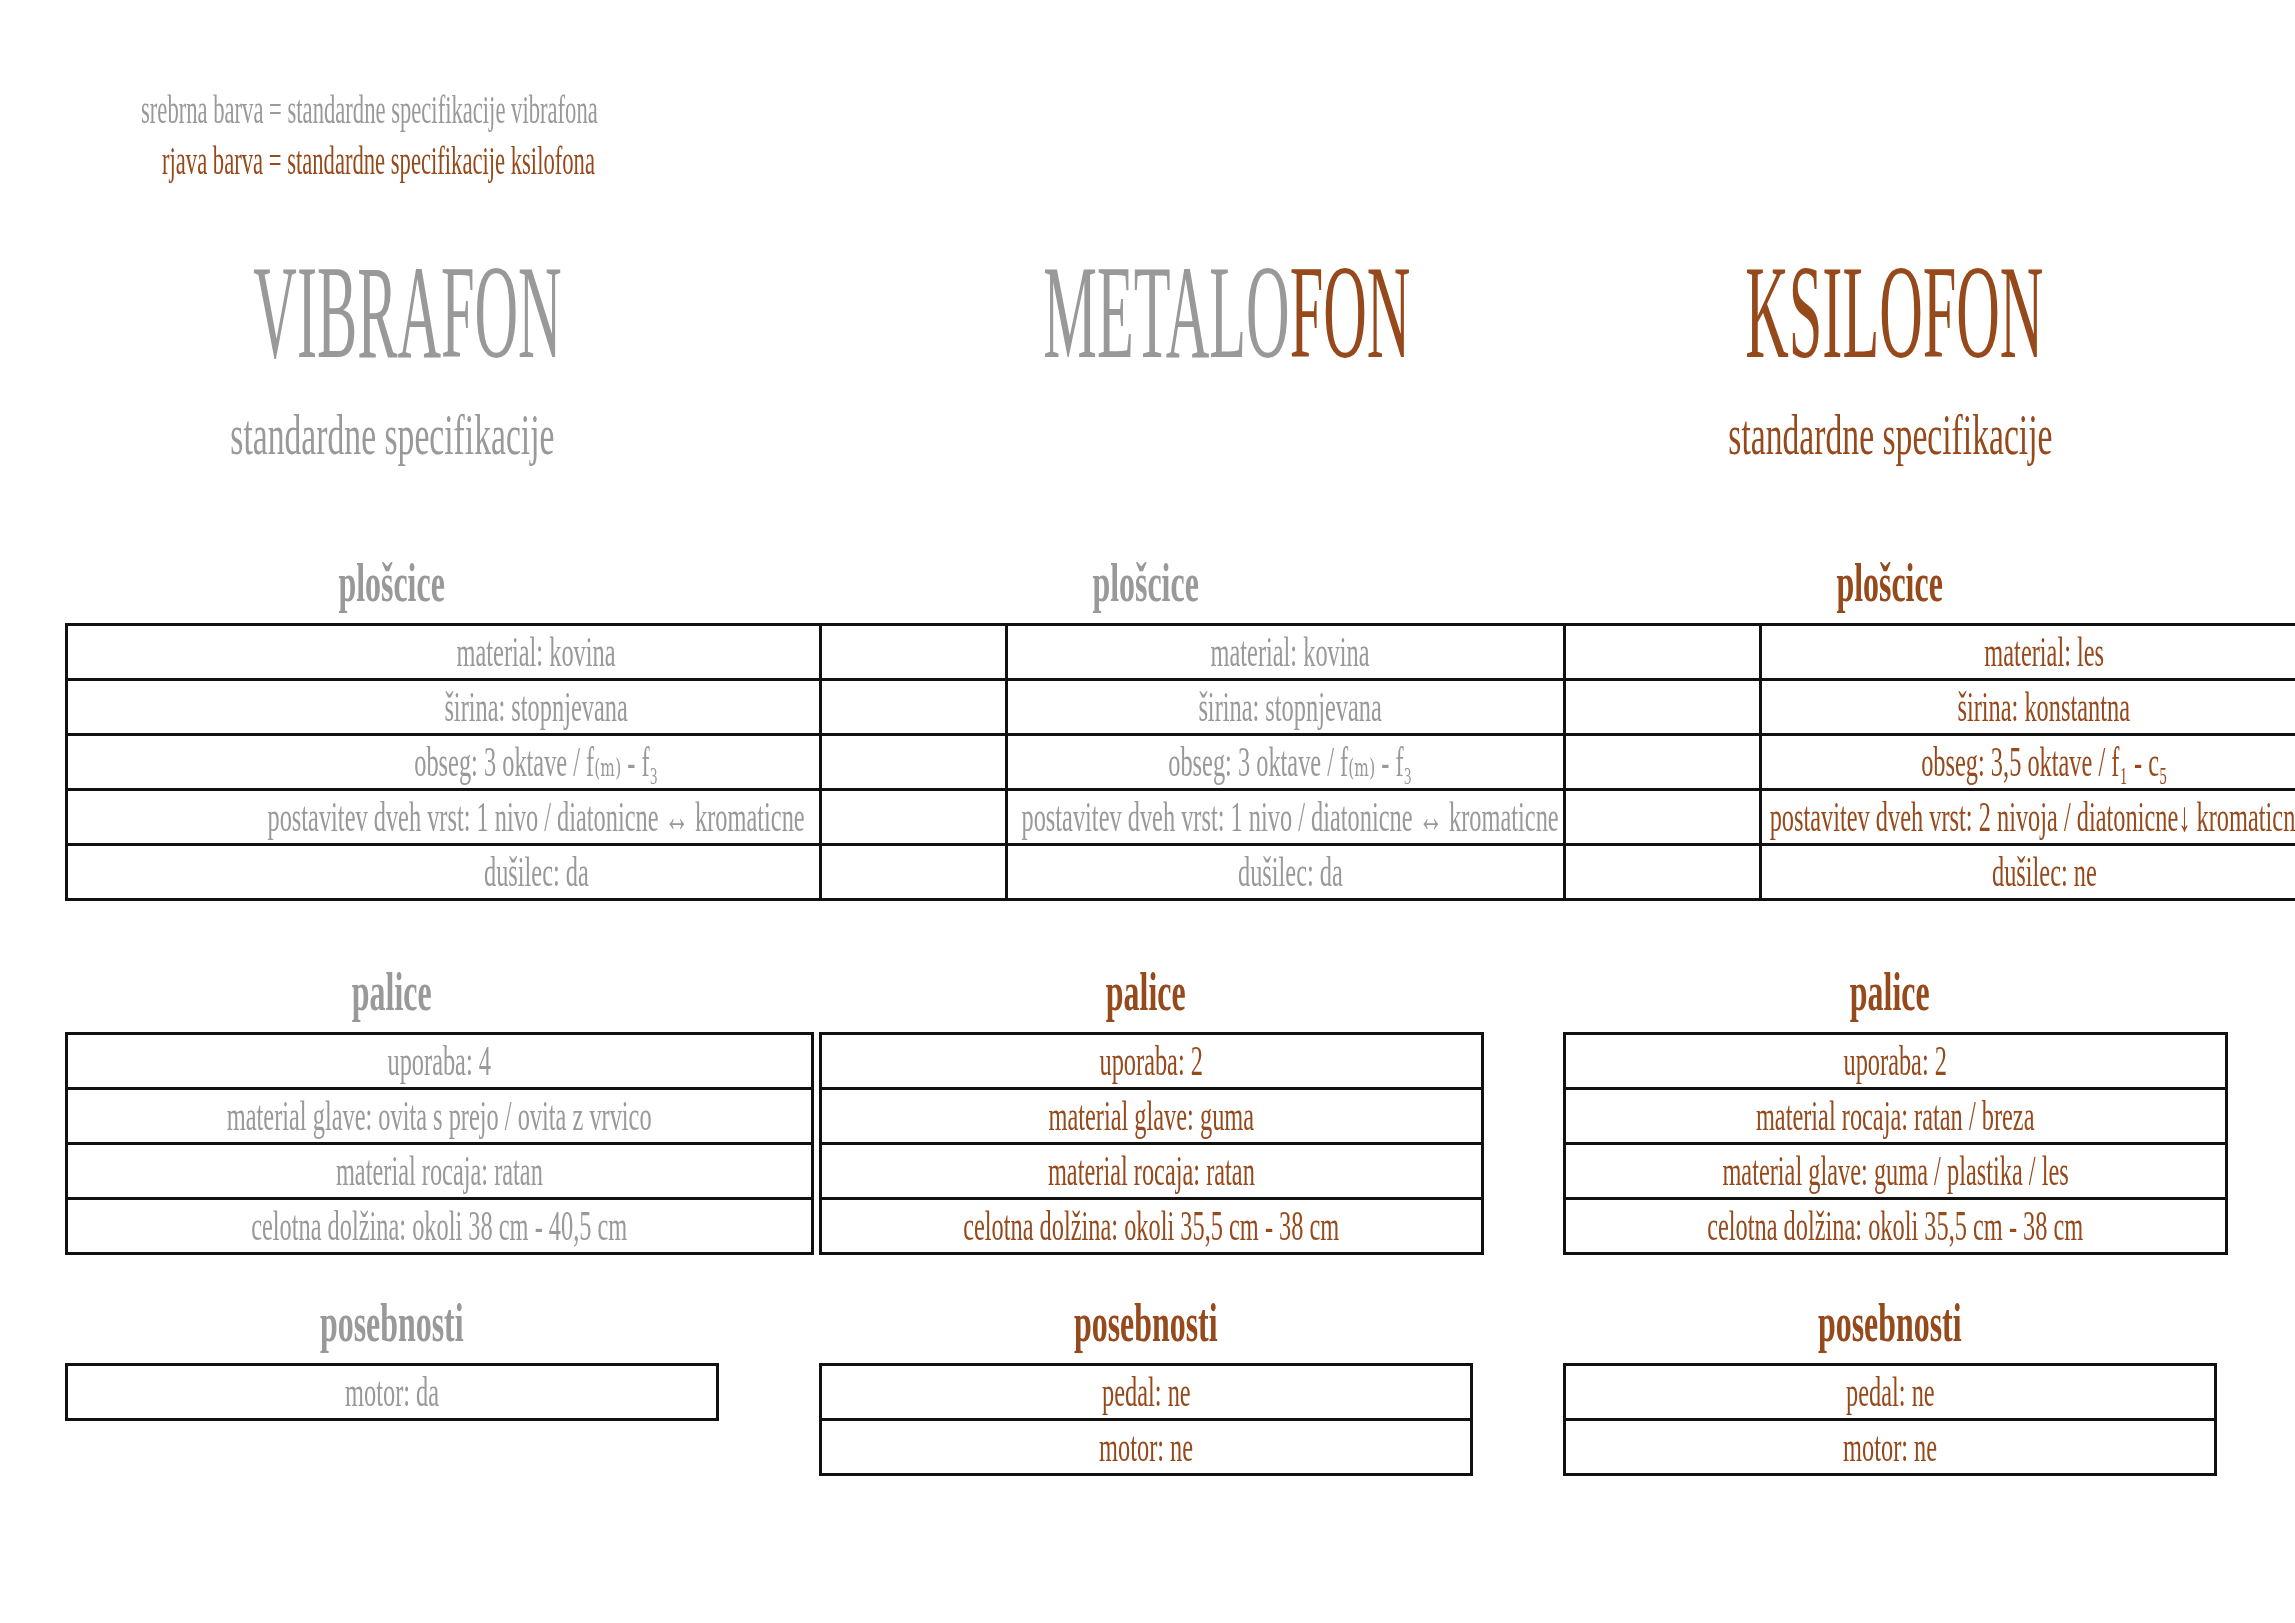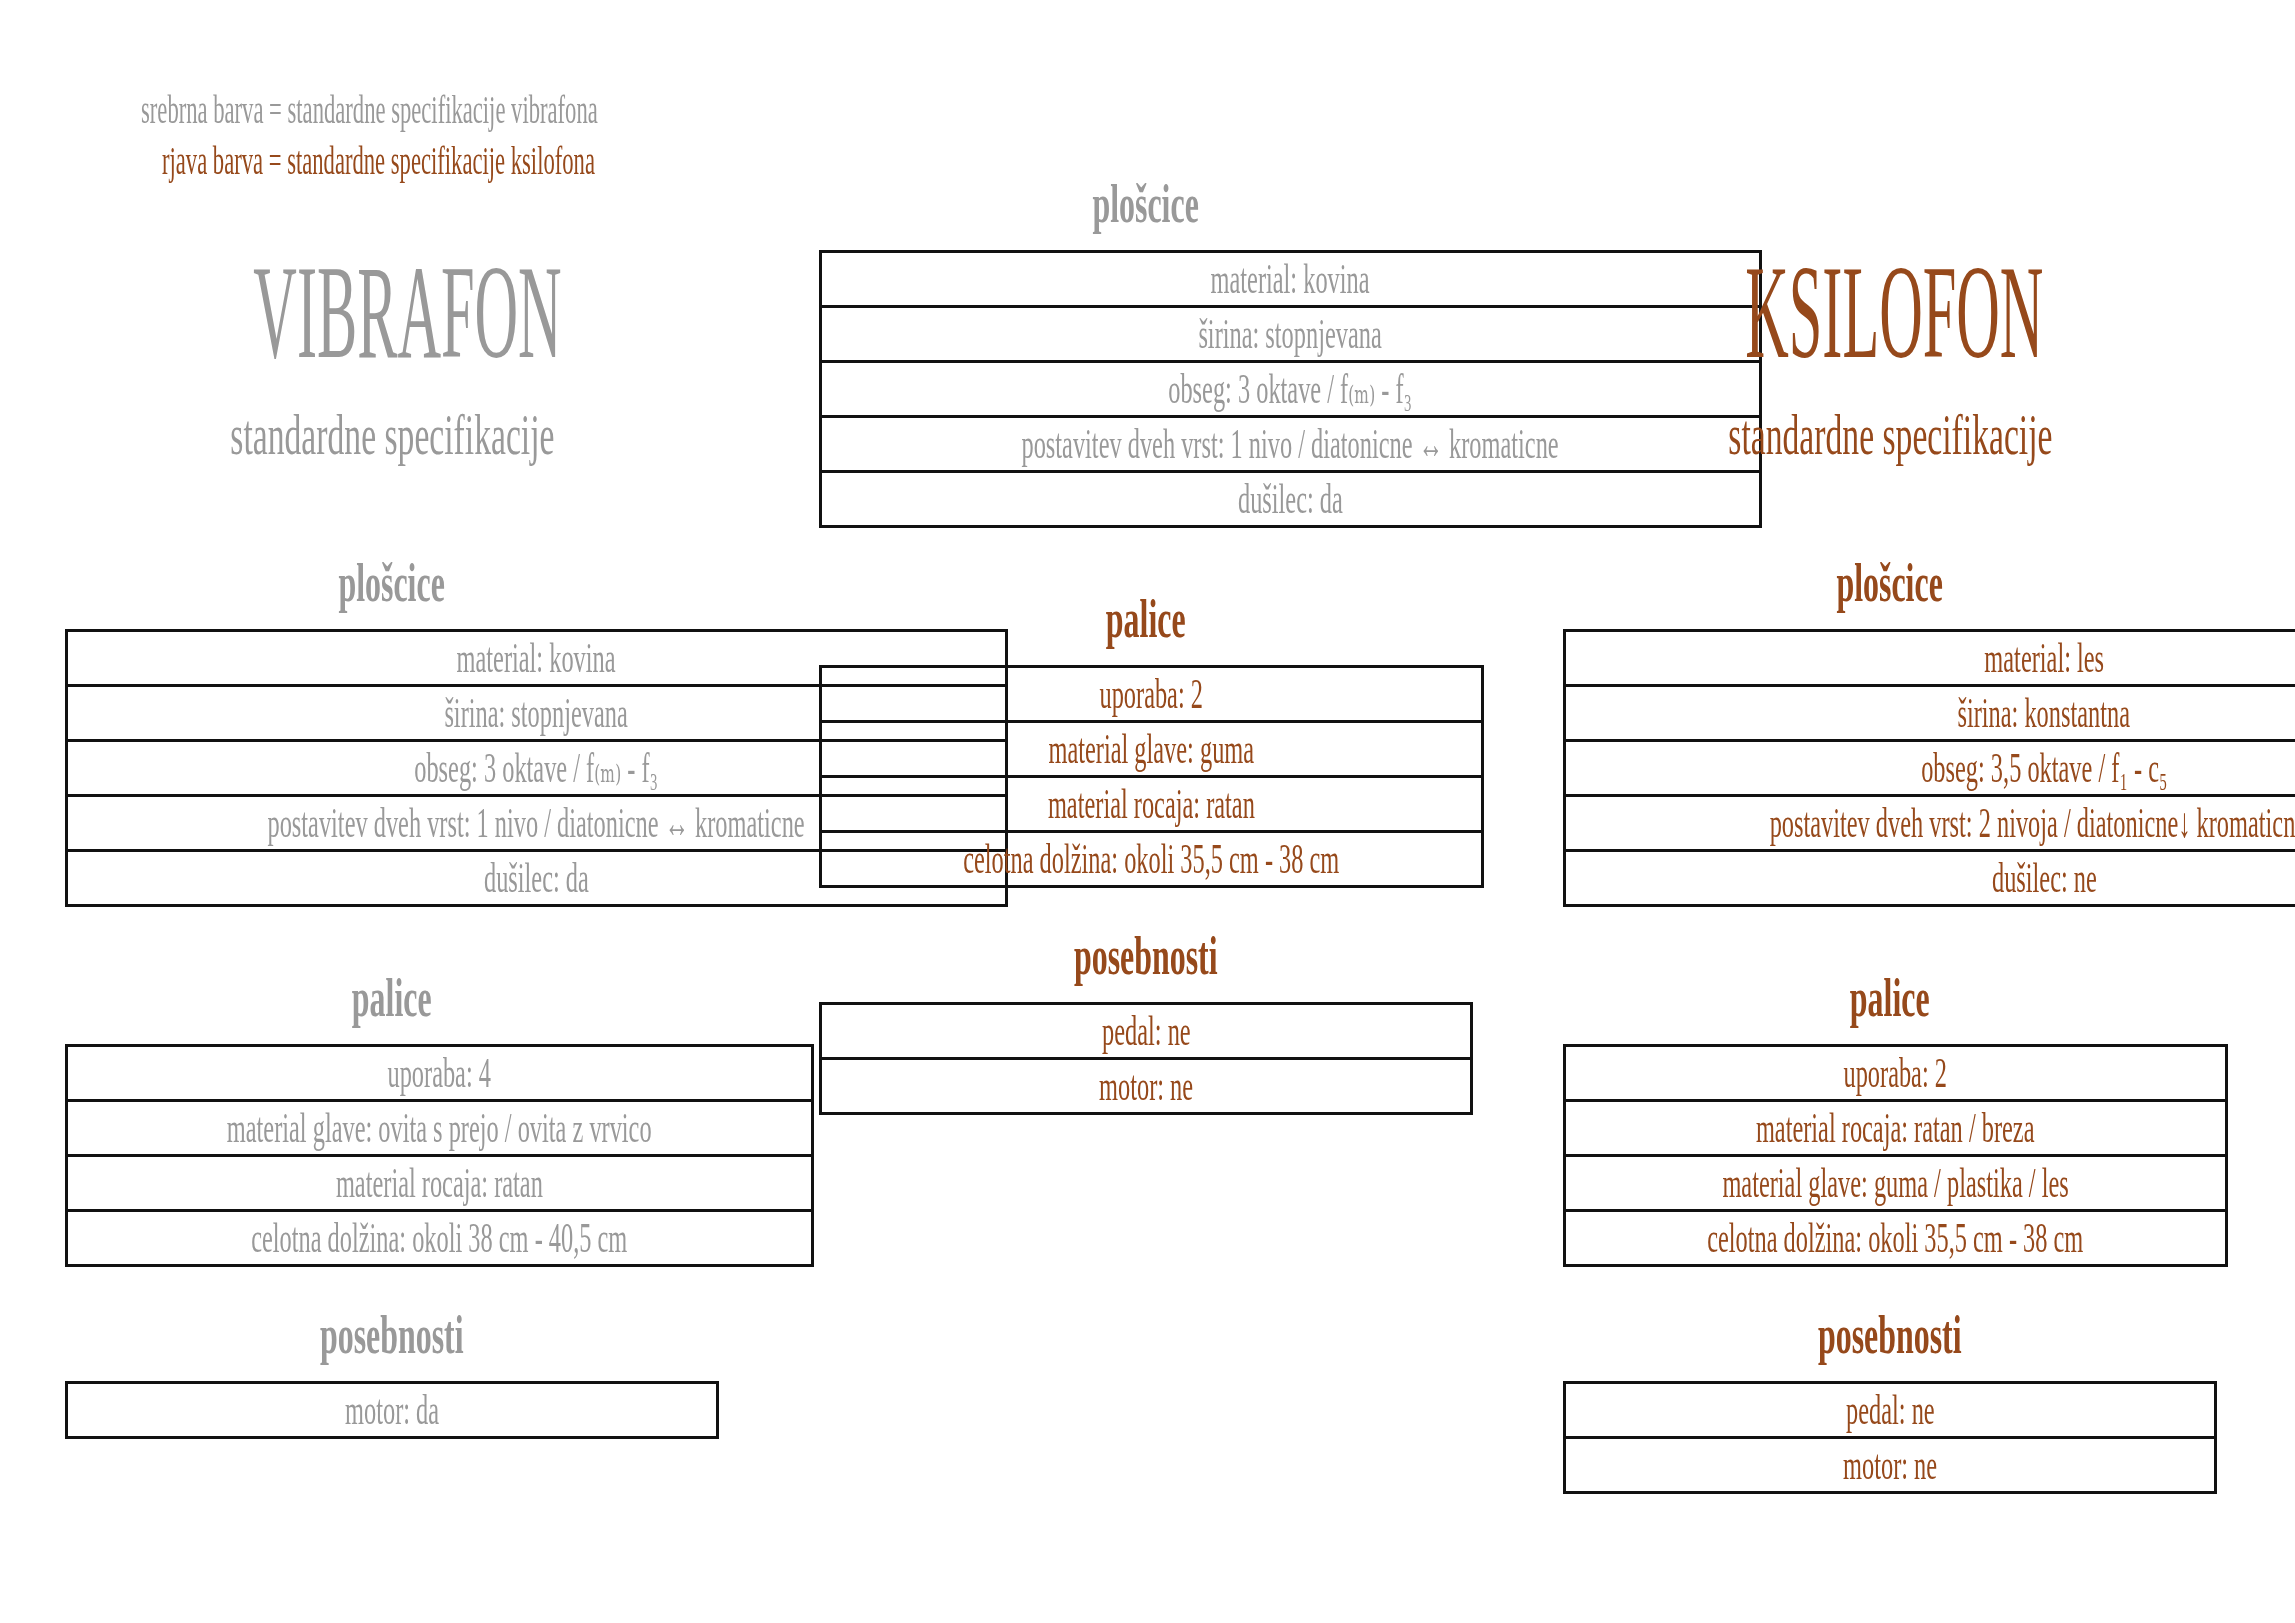--- a/index.html
+++ b/index.html
@@ -31,21 +31,21 @@
   .col{position:absolute;top:0;width:654px;text-align:center;}
   .col-1{left:65px;}
   .col-2{left:819px;}
   .col-3{left:1563px;}
 
   .title{margin:245px 0 0 0;height:134px;font-size:134px;line-height:1;font-weight:normal;}
   .subtitle{margin-top:19.6px;height:72px;line-height:72px;font-size:58px;}
   .sec{margin:84px 0 0 0;height:55px;font-size:55px;line-height:1;font-weight:bold;}
   .sec.sec-mid{margin-top:63px;}
   .sec.sec-last{margin-top:40px;}
-  .spec{width:100%;border-collapse:collapse;margin-top:19px;border:3.9px solid var(--border);}
+  .spec{width:100%;border-collapse:collapse;margin-top:13px;border:3.9px solid var(--border);}
   .spec td{
     border:3.3px solid var(--border);
     height:52px;padding:0 5.2px;
     text-align:center;vertical-align:middle;
     font-size:42px;line-height:1;
   }
 </style>
 </head>
 <body>
 
@@ -117,20 +117,23 @@
     <table class="spec">
         <tbody>
       <tr>
             <td class="silver"><span class="cond">motor: da</span></td>
           </tr>
     </tbody>
       </table>
   </section>
 
   <section class="col col-2">
+    <h1 class="title">
+      <span class="cond"><span class="silver">METALO</span><span class="brown">FON</span></span>
+    </h1>
     <div class="subtitle silver">
       <span class="cond"></span>
     </div>
 
     <h2 class="sec silver">
       <span class="cond">plošcice</span>
     </h2>
     <table class="spec">
         <tbody>
       <tr>

